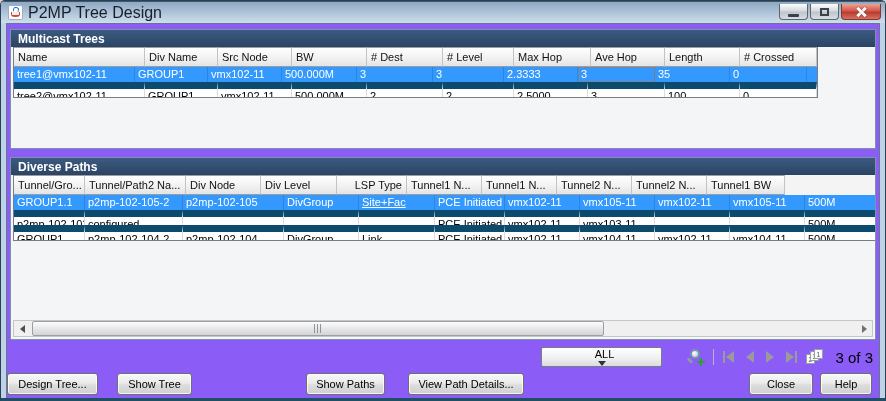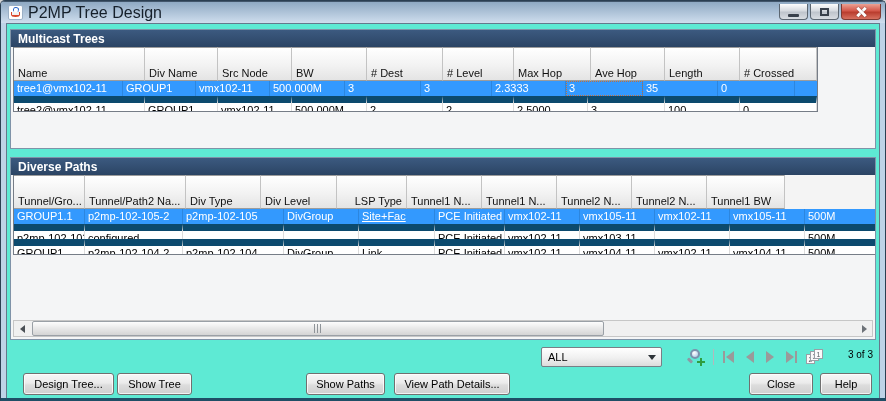--- a/index.html
+++ b/index.html
@@ -20,35 +20,35 @@
           display:flex;align-items:center;justify-content:center;position:relative;}
   .winbtn.close{width:40px;border-color:#7e3a32;
           background:linear-gradient(#eca193,var(--close-btn,#d4584a) 45%,#b93d2e 55%,#d7705f);}
   .g-min{width:11px;height:3px;background:#39414b;margin-top:7px;border-radius:1px;}
   .g-max{width:9px;height:8px;border:2px solid #39414b;background:transparent;}
   .g-x{position:relative;width:12px;height:10px;}
   .g-x::before,.g-x::after{content:"";position:absolute;left:5px;top:-1px;width:3px;height:12px;background:#fff;
         box-shadow:0 0 1px #5a1008;}
   .g-x::before{transform:rotate(45deg);} .g-x::after{transform:rotate(-45deg);}
   
-  .content{position:absolute;top:22px;left:5px;right:5px;bottom:0;background:#5eead4;
+  .content{position:absolute;top:22px;left:5px;right:5px;bottom:0;background:#8b5cf6;
            border:1px solid #65788c;border-bottom:none;}
   .group{position:absolute;left:3px;width:866px;border:1px solid #7f93a8;background:#f4f5f6;}
   .group-header{height:17px;background:linear-gradient(var(--group-header-top,#3c5a80),var(--group-header-bottom,#2b4464));
                 color:#fff;font-size:12px;font-weight:bold;padding:1px 0 0 7px;line-height:16px;}
   .group-body{position:relative;overflow:hidden;background:#f4f5f6;}
   #group-multicast{top:5px;height:120px;}
   #group-multicast .group-body{height:101px;}
   #group-diverse{top:133px;height:183px;}
   #group-diverse .group-body{height:164px;}
   
   .dtable{position:absolute;left:2px;top:0;width:max-content;background:#fff;
           border:1px solid #767d87;border-top:none;}
   .thead{display:flex;background:#f4f4f4;}
-  .hcell{height:20px;line-height:19px;font-size:11px;color:#111;padding:16px 4px;white-space:nowrap;
+  .hcell{height:20px;line-height:19px;font-size:11px;color:#111;padding:0 4px;white-space:nowrap;
          overflow:hidden;background:linear-gradient(#ffffff,#f2f2f2 55%,#e4e4e4);
          border-right:1px solid #c3c3c3;border-bottom:1px solid #9c9c9c;border-top:1px solid #9c9c9c;flex:none;}
   .trow{display:flex;background:#fff;}
   .trow + .trow .tcell{border-top:7px solid #0c4a6e;}
   .tcell{height:15px;line-height:14px;font-size:11px;color:#000;padding:0 3px;white-space:nowrap;
          overflow:hidden;border-right:1px solid #dcdcdc;flex:none;}
   .trow.selected{background:var(--selection,#3399fe);}
   .trow.selected .tcell{color:var(--selection-text,#ffffff);border-right-color:rgba(0,0,0,0.12);}
   .tcell.focus{outline:1px dotted var(--focus-outline,#c2703a);outline-offset:-1px;}
   
@@ -57,50 +57,50 @@
   .sb-arrow{position:absolute;top:0;width:16px;height:15px;display:flex;align-items:center;justify-content:center;}
   .sb-arrow.left{left:0;} .sb-arrow.right{right:0;}
   .tri-l{width:0;height:0;border-top:4px solid transparent;border-bottom:4px solid transparent;border-right:5px solid #4a4f55;}
   .tri-r{width:0;height:0;border-top:4px solid transparent;border-bottom:4px solid transparent;border-left:5px solid #6d7278;}
   .sb-thumb{position:absolute;left:18px;top:0;width:572px;height:15px;border:1px solid #9aa0a6;border-radius:2px;
             background:linear-gradient(#fdfdfd,#e8e8e8 50%,#d4d4d4);display:flex;align-items:center;justify-content:center;}
   .sb-grip{width:8px;height:9px;background:repeating-linear-gradient(90deg,#8f9499 0 1px,transparent 1px 3px);}
   
   .toolbar{position:absolute;left:0;right:0;top:320px;height:26px;}
   .combo{position:absolute;left:534px;top:3px;width:121px;height:20px;border:1px solid #787f86;border-radius:2px;
-         background:linear-gradient(#ffffff,#f0f0f0 55%,#dcdcdc);display:flex;align-items:center;}
+         background:linear-gradient(#ffffff,#f0f0f0 55%,#dcdcdc);display:flex;align-items:center;flex-direction:column;}
   .combo-text{flex:1;font-size:11px;padding-left:6px;color:#000;}
   .combo-btn{width:18px;height:100%;display:flex;align-items:center;justify-content:center;}
   .tri-down{width:0;height:0;border-left:4px solid transparent;border-right:4px solid transparent;border-top:5px solid #2e3338;}
   .tb-icons{position:absolute;left:680px;top:3px;height:20px;display:flex;align-items:center;gap:6px;}
   .icon-mag{position:relative;width:20px;height:18px;}
   .mag-lens{position:absolute;left:3px;top:1px;width:10px;height:10px;border:2px solid #7a93ad;border-radius:50%;
             background:radial-gradient(circle at 35% 30%,#ffffff,#c8dcef 60%,#9fc0dd);}
   .mag-handle{position:absolute;left:0;top:11px;width:6px;height:3px;background:#8d99a5;transform:rotate(45deg);border-radius:1px;}
   .mag-plus{position:absolute;right:2px;bottom:0;width:8px;height:8px;}
   .mag-plus::before{content:"";position:absolute;left:3px;top:0;width:2px;height:8px;background:#2f9e3f;}
   .mag-plus::after{content:"";position:absolute;left:0;top:3px;width:8px;height:2px;background:#2f9e3f;}
   .tb-sep{width:1px;height:16px;background:#b4b8bc;}
   .nav{display:flex;align-items:center;gap:1px;padding:0 3px;}
   .ntri-l{width:0;height:0;border-top:6px solid transparent;border-bottom:6px solid transparent;border-right:8px solid #9a9a9a;}
   .ntri-r{width:0;height:0;border-top:6px solid transparent;border-bottom:6px solid transparent;border-left:8px solid #9a9a9a;}
   .nbar{width:2px;height:12px;background:#9a9a9a;}
   .icon-pages{position:relative;width:18px;height:16px;}
   .page{position:absolute;width:9px;height:10px;background:#fafafa;border:1px solid #9aa0a6;font-size:7px;
         line-height:9px;text-align:center;color:#5a6066;}
   .page.p1{left:0;top:5px;} .page.p2{left:4px;top:2px;} .page.p3{left:8px;top:0;}
-  .pos-text{position:absolute;right:6px;top:5px;font-size:10px;color:#000;}
+  .pos-text{position:absolute;right:6px;top:5px;font-size:15px;color:#000;}
   
   .btnrow{position:absolute;left:0;right:0;top:349px;height:26px;}
   .btn{position:absolute;top:0;height:22px;border:1px solid #707070;border-radius:3px;
        background:linear-gradient(#f7f7f7,#ebebeb 45%,#dddddd 55%,#cfcfcf);
        font-size:11px;color:#000;display:flex;align-items:center;justify-content:center;
        box-shadow:inset 0 0 0 1px rgba(255,255,255,0.75);padding:0 10px;white-space:nowrap;}
-  #btn-design{left:16px;width:91px;} #btn-showtree{left:110px;width:75px;}
-  #btn-showpaths{left:299px;width:79px;} #btn-viewpath{left:387px;width:116px;}
+  #btn-design{left:0;width:91px;} #btn-showtree{left:110px;width:75px;}
+  #btn-showpaths{left:299px;width:79px;} #btn-viewpath{left:401px;width:116px;}
   #btn-close{right:66px;width:64px;} #btn-help{right:7px;width:52px;}
   
   .cup-steam{position:absolute;left:4px;top:1px;width:6px;height:5px;border:1.5px solid #2a66c8;border-bottom:none;
              border-radius:50% 50% 0 0;transform:rotate(8deg);}
   .cup-body{position:absolute;left:2px;bottom:2px;width:9px;height:5px;border-bottom:2px solid #d9472b;
             border-radius:0 0 60% 60%;background:linear-gradient(#f6f6f6,#eee);border-left:1px solid #d9472b;border-right:1px solid #d9472b;}
 </style>
 </head>
 <body>
 
@@ -139,21 +139,21 @@
               <div class="hcell" style="width: 74px;">Src Node</div>
               <div class="hcell" style="width: 75px;">BW</div>
               <div class="hcell" style="width: 76px;"># Dest</div>
               <div class="hcell" style="width: 71px;"># Level</div>
               <div class="hcell" style="width: 77px;">Max Hop</div>
               <div class="hcell" style="width: 74px;">Ave Hop</div>
               <div class="hcell" style="width: 75px;">Length</div>
               <div class="hcell" style="width: 77px;"># Crossed</div>
             </div>
             <div class="trow selected">
-              <div class="tcell" style="width: 109px;">tree1@vmx102-11</div>
+              <div class="tcell" style="width: 121px;">tree1@vmx102-11</div>
               <div class="tcell" style="width: 73px;">GROUP1</div>
               <div class="tcell" style="width: 74px;">vmx102-11</div>
               <div class="tcell" style="width: 75px;">500.000M</div>
               <div class="tcell" style="width: 76px;">3</div>
               <div class="tcell" style="width: 71px;">3</div>
               <div class="tcell" style="width: 74px;">2.3333</div>
               <div class="tcell focus" style="width: 77px;">3</div>
               <div class="tcell" style="width: 75px;">35</div>
               <div class="tcell" style="width: 77px;">0</div>
             </div>
@@ -175,21 +175,21 @@
 
     <div class="group" id="group-diverse">
       <div class="group-header">
         <span>Diverse Paths</span>
       </div>
       <div class="group-body">
         <div class="dtable">
             <div class="thead">
               <div class="hcell" style="width: 71px;">Tunnel/Gro...</div>
               <div class="hcell" style="width: 101px;">Tunnel/Path2 Na...</div>
-              <div class="hcell" style="width: 75px;">Div Type</div>
+              <div class="hcell" style="width: 75px;">Div Node</div>
               <div class="hcell" style="width: 76px;">Div Level</div>
               <div class="hcell" style="width: 70px; text-align: right;">LSP Type</div>
               <div class="hcell" style="width: 75px;">Tunnel1 N...</div>
               <div class="hcell" style="width: 75px;">Tunnel1 N...</div>
               <div class="hcell" style="width: 75px;">Tunnel2 N...</div>
               <div class="hcell" style="width: 75px;">Tunnel2 N...</div>
               <div class="hcell" style="width: 78px;">Tunnel1 BW</div>
             </div>
             <div class="trow selected">
               <div class="tcell" style="width: 71px;">GROUP1.1</div>

